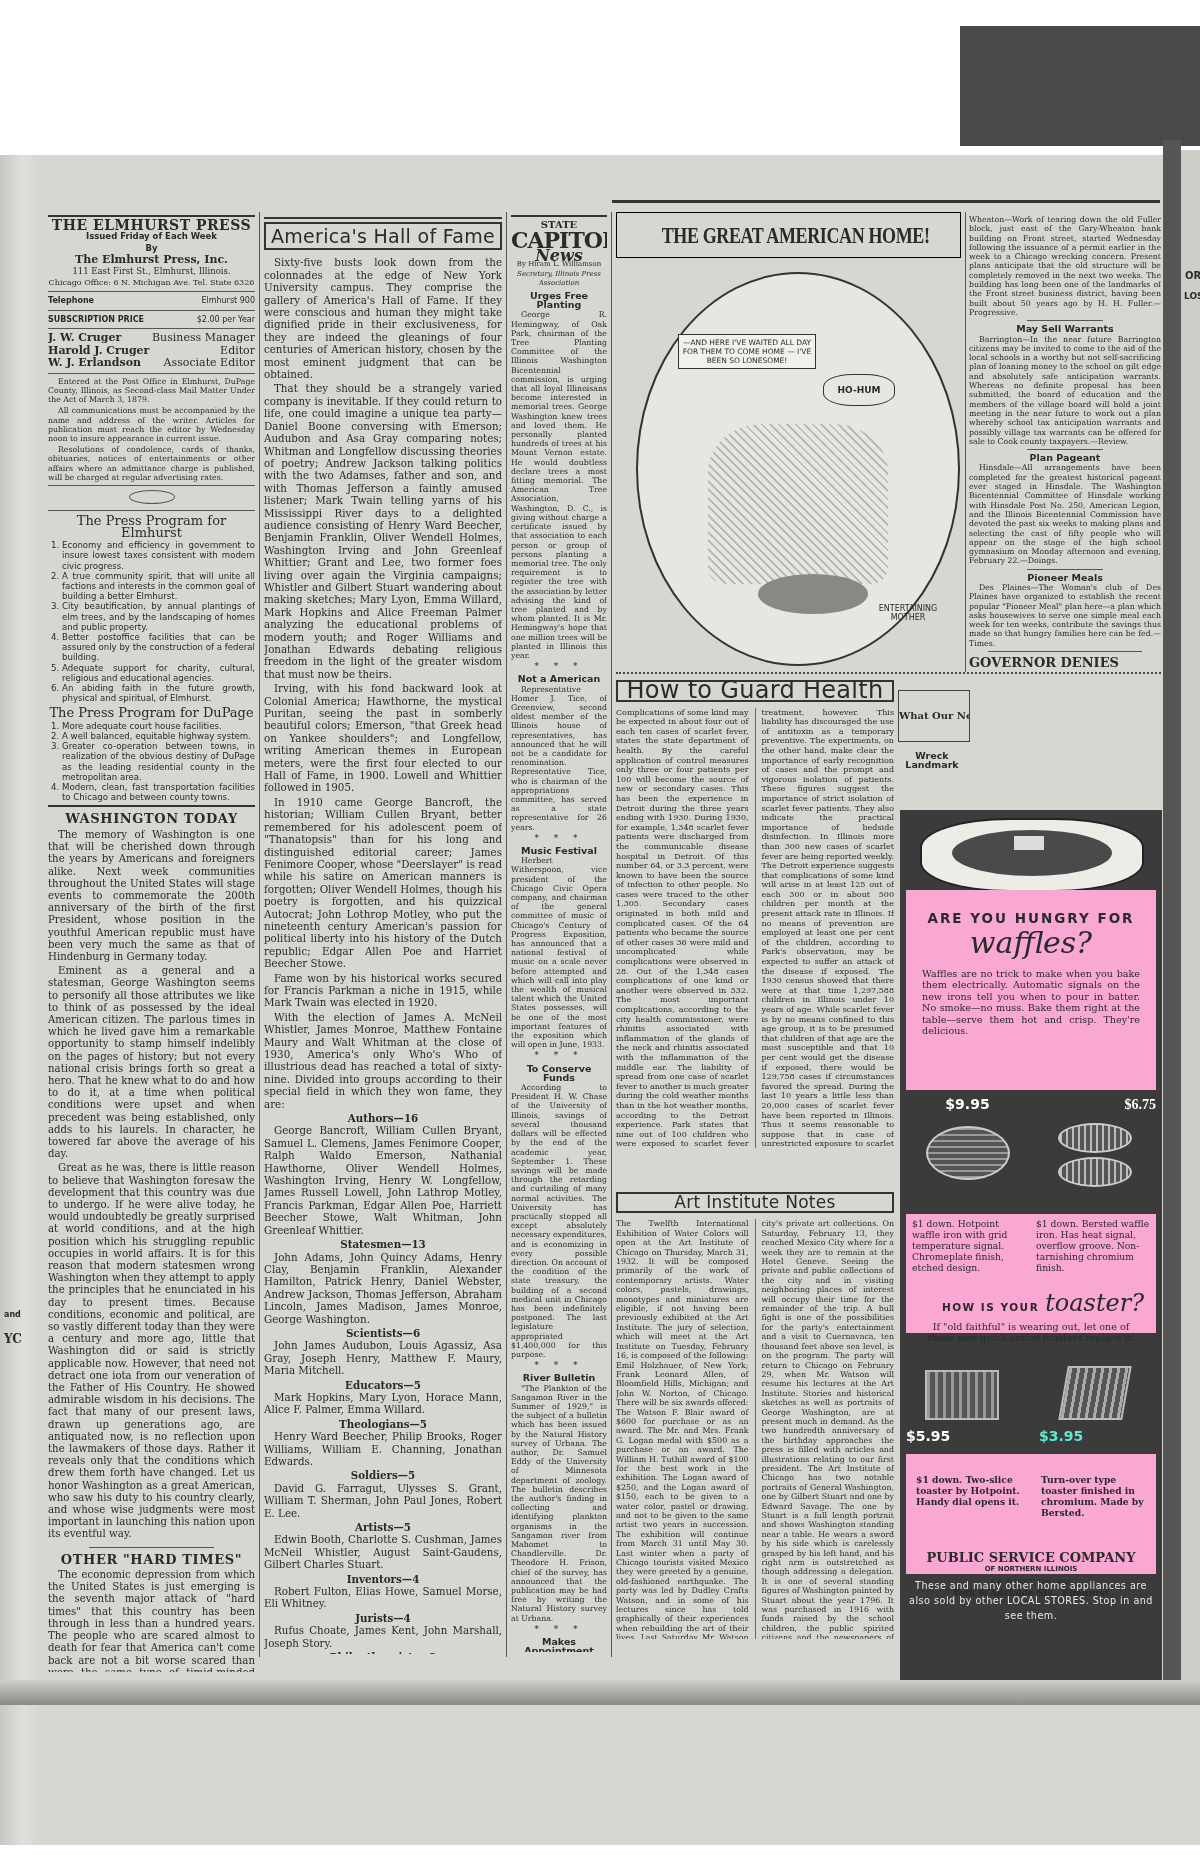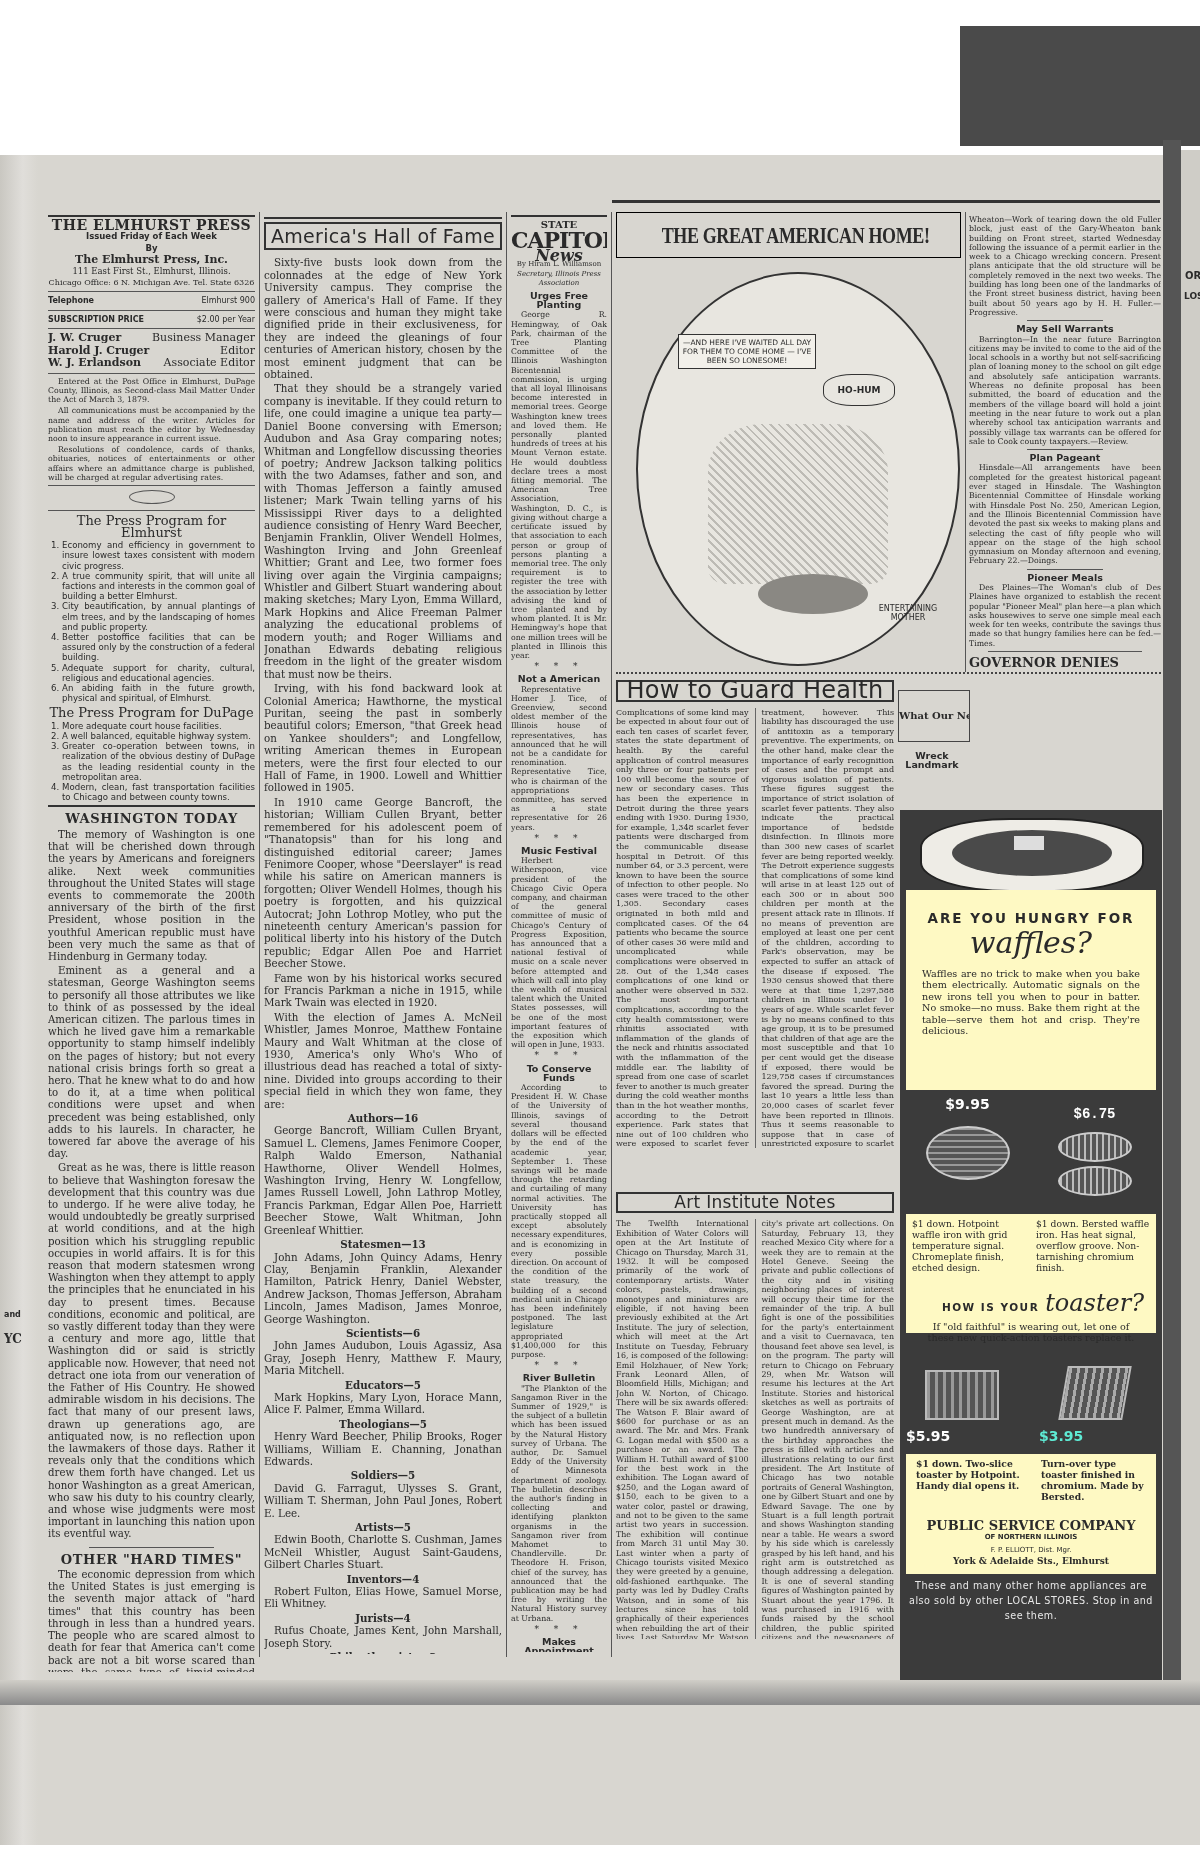--- a/index.html
+++ b/index.html
@@ -20,21 +20,21 @@
   .sans{font-family:"DejaVu Sans",sans-serif;}
   .hdr{font-family:"DejaVu Serif",serif;font-size:13px;text-align:center;margin:4px 0 2px;}
   .h-cap{font-family:"DejaVu Serif",serif;font-weight:bold;font-size:13px;text-align:center;letter-spacing:.6px;margin:6px 0 4px;}
   .row{display:flex;justify-content:space-between;}
   .boxed-head{border:2px solid #333;font-family:"DejaVu Sans",sans-serif;font-size:20px;text-align:center;padding:6px 2px;margin-bottom:6px;font-weight:bold;letter-spacing:.3px;}
   .sub{font-family:"DejaVu Sans",sans-serif;font-weight:bold;font-size:9.5px;text-align:center;margin:3px 0 1px;}
   .stars{text-align:center;letter-spacing:6px;font-size:9px;}
   p{margin:0 0 2px;text-indent:10px;}
   ol{margin:0;padding-left:14px;font-family:"DejaVu Sans",sans-serif;font-size:8.6px;line-height:10.2px;}
   .ad{position:absolute;left:900px;top:810px;width:262px;height:870px;background:#3b3b3b;}
-  .ad-inner{position:absolute;background:#fef9c3;}
+  .ad-inner{position:absolute;background:#f9a8d4;}
   .cartoon{position:absolute;border-radius:50%;border:2px solid #333;background:#e8e6e0;}
 </style>
 </head>
 <body>
 
 <div class="scan-top"></div>
 <div class="page"></div>
 <div class="dark-top"></div>
 <div class="left-spine"></div>
 <div class="right-spine"></div>
@@ -251,21 +251,21 @@
   <div class="ad-inner" style="left:6px;top:80px;width:250px;height:200px;">
     <div class="sans bold center" style="font-size:13.5px;letter-spacing:2px;margin-top:20px;">ARE YOU HUNGRY FOR</div>
     <div class="center" style="font-family:'DejaVu Serif',serif;font-style:italic;font-size:30px;line-height:34px;">waffles?</div>
     <div style="font-size:9.6px;line-height:11.4px;padding:8px 16px;text-align:justify;">Waffles are no trick to make when you bake them electrically. Automatic signals on the new irons tell you when to pour in batter. No smoke—no muss. Bake them right at the table—serve them hot and crisp. They're delicious.</div>
   </div>
   <div style="position:absolute;left:6px;top:284px;width:123px;height:120px;">
     <div style="color:#fff;font-family:'DejaVu Sans',sans-serif;font-weight:bold;font-size:14px;text-align:center;margin-top:2px;">$9.95</div>
     <div style="margin:14px auto 0;width:80px;height:50px;border:2px solid #ccc;border-radius:50%;background:repeating-linear-gradient(0deg,#999 0 2px,#555 2px 6px);"></div>
   </div>
   <div style="position:absolute;left:133px;top:284px;width:123px;height:120px;">
-    <div style="color:#fff;font-family:Liberation Mono, monospace;font-weight:bold;font-size:14px;text-align:center;margin-top:12px;">$6.75</div>
+    <div style="color:#fff;font-family:Liberation Serif, serif;font-weight:bold;font-size:14px;text-align:right;margin-top:3px;">$6.75</div>
     <div style="margin:10px auto 0;width:70px;height:26px;border:2px solid #ccc;border-radius:50%;background:repeating-linear-gradient(90deg,#bbb 0 2px,#555 2px 6px);"></div>
     <div style="margin:4px auto 0;width:70px;height:26px;border:2px solid #ccc;border-radius:50%;background:repeating-linear-gradient(90deg,#bbb 0 2px,#555 2px 6px);"></div>
   </div>
   <div class="ad-inner" style="left:6px;top:404px;width:250px;height:119px;">
     <div style="display:flex;gap:10px;padding:4px 6px;font-size:9.2px;line-height:11px;">
       <div style="width:115px;">$1 down. Hotpoint waffle iron with grid temperature signal. Chromeplate finish, etched design.</div>
       <div style="width:115px;">$1 down. Bersted waffle iron. Has heat signal, overflow groove. Non-tarnishing chromium finish.</div>
     </div>
     <div style="display:flex;align-items:baseline;justify-content:center;gap:6px;margin-top:12px;padding-left:24px;">
       <span class="sans bold" style="font-size:10.5px;letter-spacing:1.5px;">HOW IS YOUR</span>
@@ -275,21 +275,21 @@
   </div>
   <div style="position:absolute;left:0;top:540px;width:123px;height:104px;">
     <div style="margin:20px auto 0;width:70px;height:46px;border:2px solid #bbb;background:repeating-linear-gradient(90deg,#999 0 3px,#555 3px 8px);"></div>
     <div style="color:#fff;font-family:'DejaVu Sans',sans-serif;font-weight:bold;font-size:14px;margin:8px 0 0 6px;">$5.95</div>
   </div>
   <div style="position:absolute;left:133px;top:540px;width:123px;height:104px;">
     <div style="margin:16px auto 0;width:60px;height:50px;border:2px solid #bbb;background:repeating-linear-gradient(90deg,#aaa 0 3px,#555 3px 8px);transform:skewX(-10deg);"></div>
     <div style="color:#5eead4;font-family:'DejaVu Sans',sans-serif;font-weight:bold;font-size:14px;margin:8px 0 0 6px;">$3.95</div>
   </div>
   <div class="ad-inner" style="left:6px;top:644px;width:250px;height:120px;">
-    <div style="display:flex;gap:20px;padding:4px 10px;font-size:9.2px;line-height:11px;font-weight:bold;">
+    <div style="display:flex;gap:20px;padding:20px 10px;font-size:9.2px;line-height:11px;font-weight:bold;">
       <div style="width:112px;">$1 down. Two-slice toaster by Hotpoint. Handy dial opens it.</div>
       <div style="width:112px;">Turn-over type toaster finished in chromium. Made by Bersted.</div>
     </div>
     <div class="center" style="font-family:'DejaVu Serif',serif;font-weight:bold;font-size:13px;margin-top:12px;">PUBLIC SERVICE COMPANY</div>
     <div class="center sans bold" style="font-size:7px;">OF NORTHERN ILLINOIS</div>
     <div class="center sans" style="font-size:7px;margin-top:5px;">F. P. ELLIOTT, Dist. Mgr.</div>
     <div class="center bold" style="font-size:9px;margin-top:2px;">York &amp; Adelaide Sts., Elmhurst</div>
   </div>
   <div style="position:absolute;left:8px;top:768px;width:246px;height:56px;color:#e8e8e8;font-family:'DejaVu Sans',sans-serif;font-size:9.6px;line-height:15px;text-align:center;letter-spacing:.5px;">These and many other home appliances are also sold by other LOCAL STORES. Stop in and see them.</div>
 </div>

